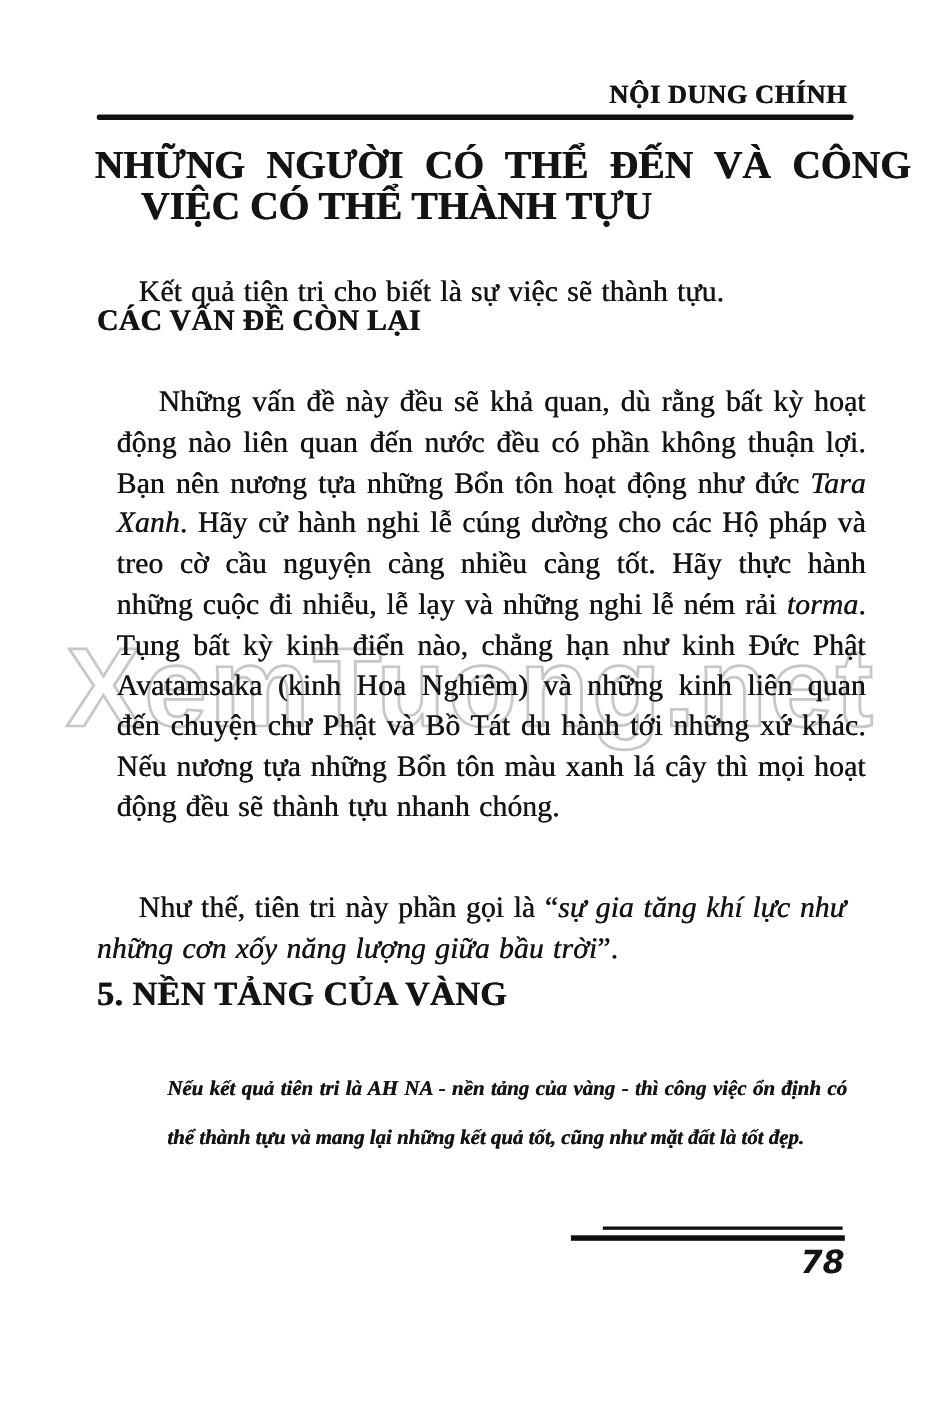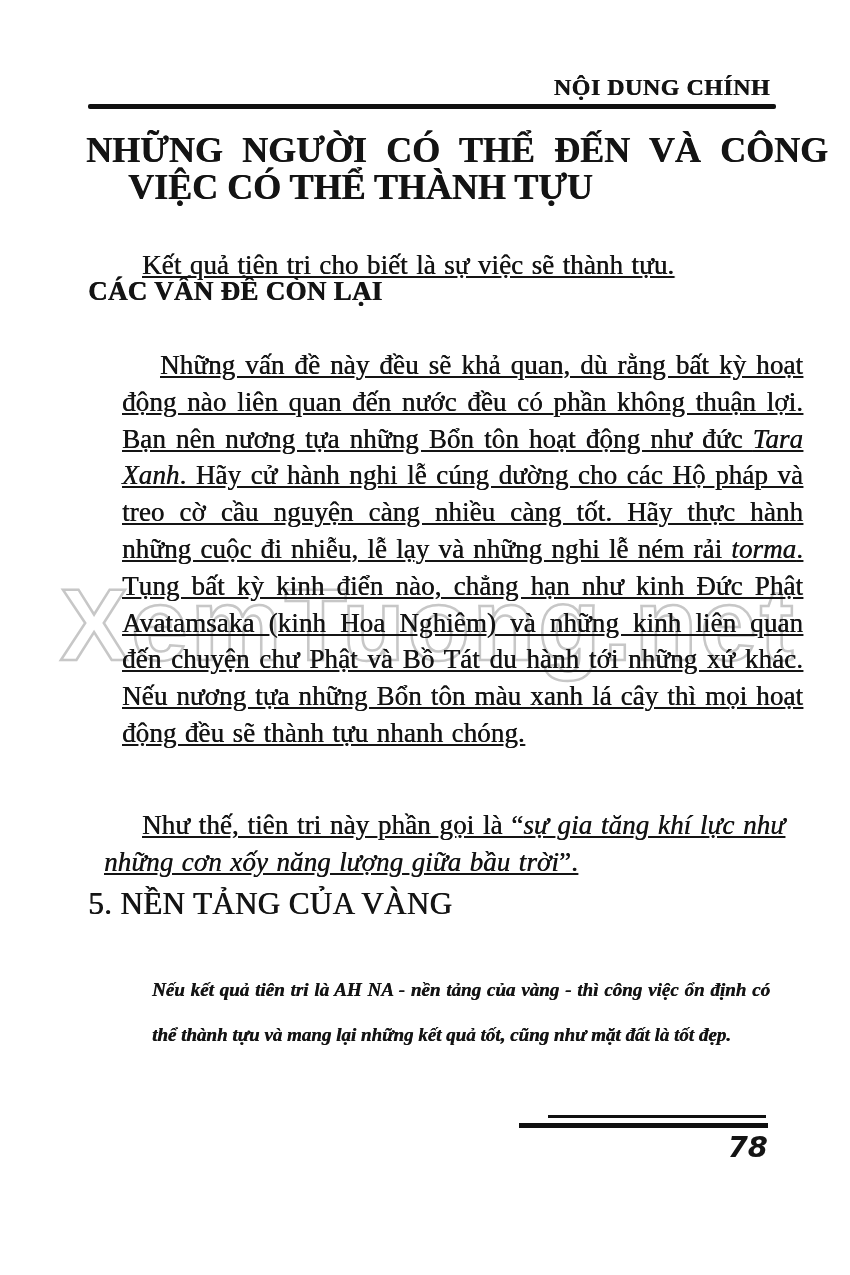--- a/index.html
+++ b/index.html
@@ -36,34 +36,33 @@
   }
   .h-sub{
     font-size:27px;font-weight:700;
     letter-spacing:0.3px;
     text-shadow:0.6px 0 0 currentColor;
     z-index:2;
   }
   .h-sub.remaining{top:276px;left:88px;}
   .h-chapter{
     top:886px;left:88px;
-    font-size:31px;font-weight:400;
+    font-size:31px;font-weight:700;
     letter-spacing:0.4px;
     text-shadow:0.7px 0 0 currentColor;
     z-index:2;
   }
   
   .body-text{
-    left:104px;width:681px;
+    left:88px;width:681px;
     font-size:27px;line-height:36.8px;
     text-align:justify;
     word-spacing:1.5px;letter-spacing:0.1px;
     text-shadow:0.45px 0 0 currentColor;
     z-index:2;
-    text-decoration:underline;
   }
   .body-text .it{font-style:italic;}
   .p-intro{top:220px;text-indent:38px;text-align:left;}
   .p-main{top:320px;text-indent:38px;margin-left:18px;}
   .p-prophecy{top:780px;text-indent:38px;}
   .p-gold{
     top:948px;left:152px;width:618px;
     font-size:19px;line-height:45px;
     font-weight:700;font-style:italic;
     text-align:justify;

